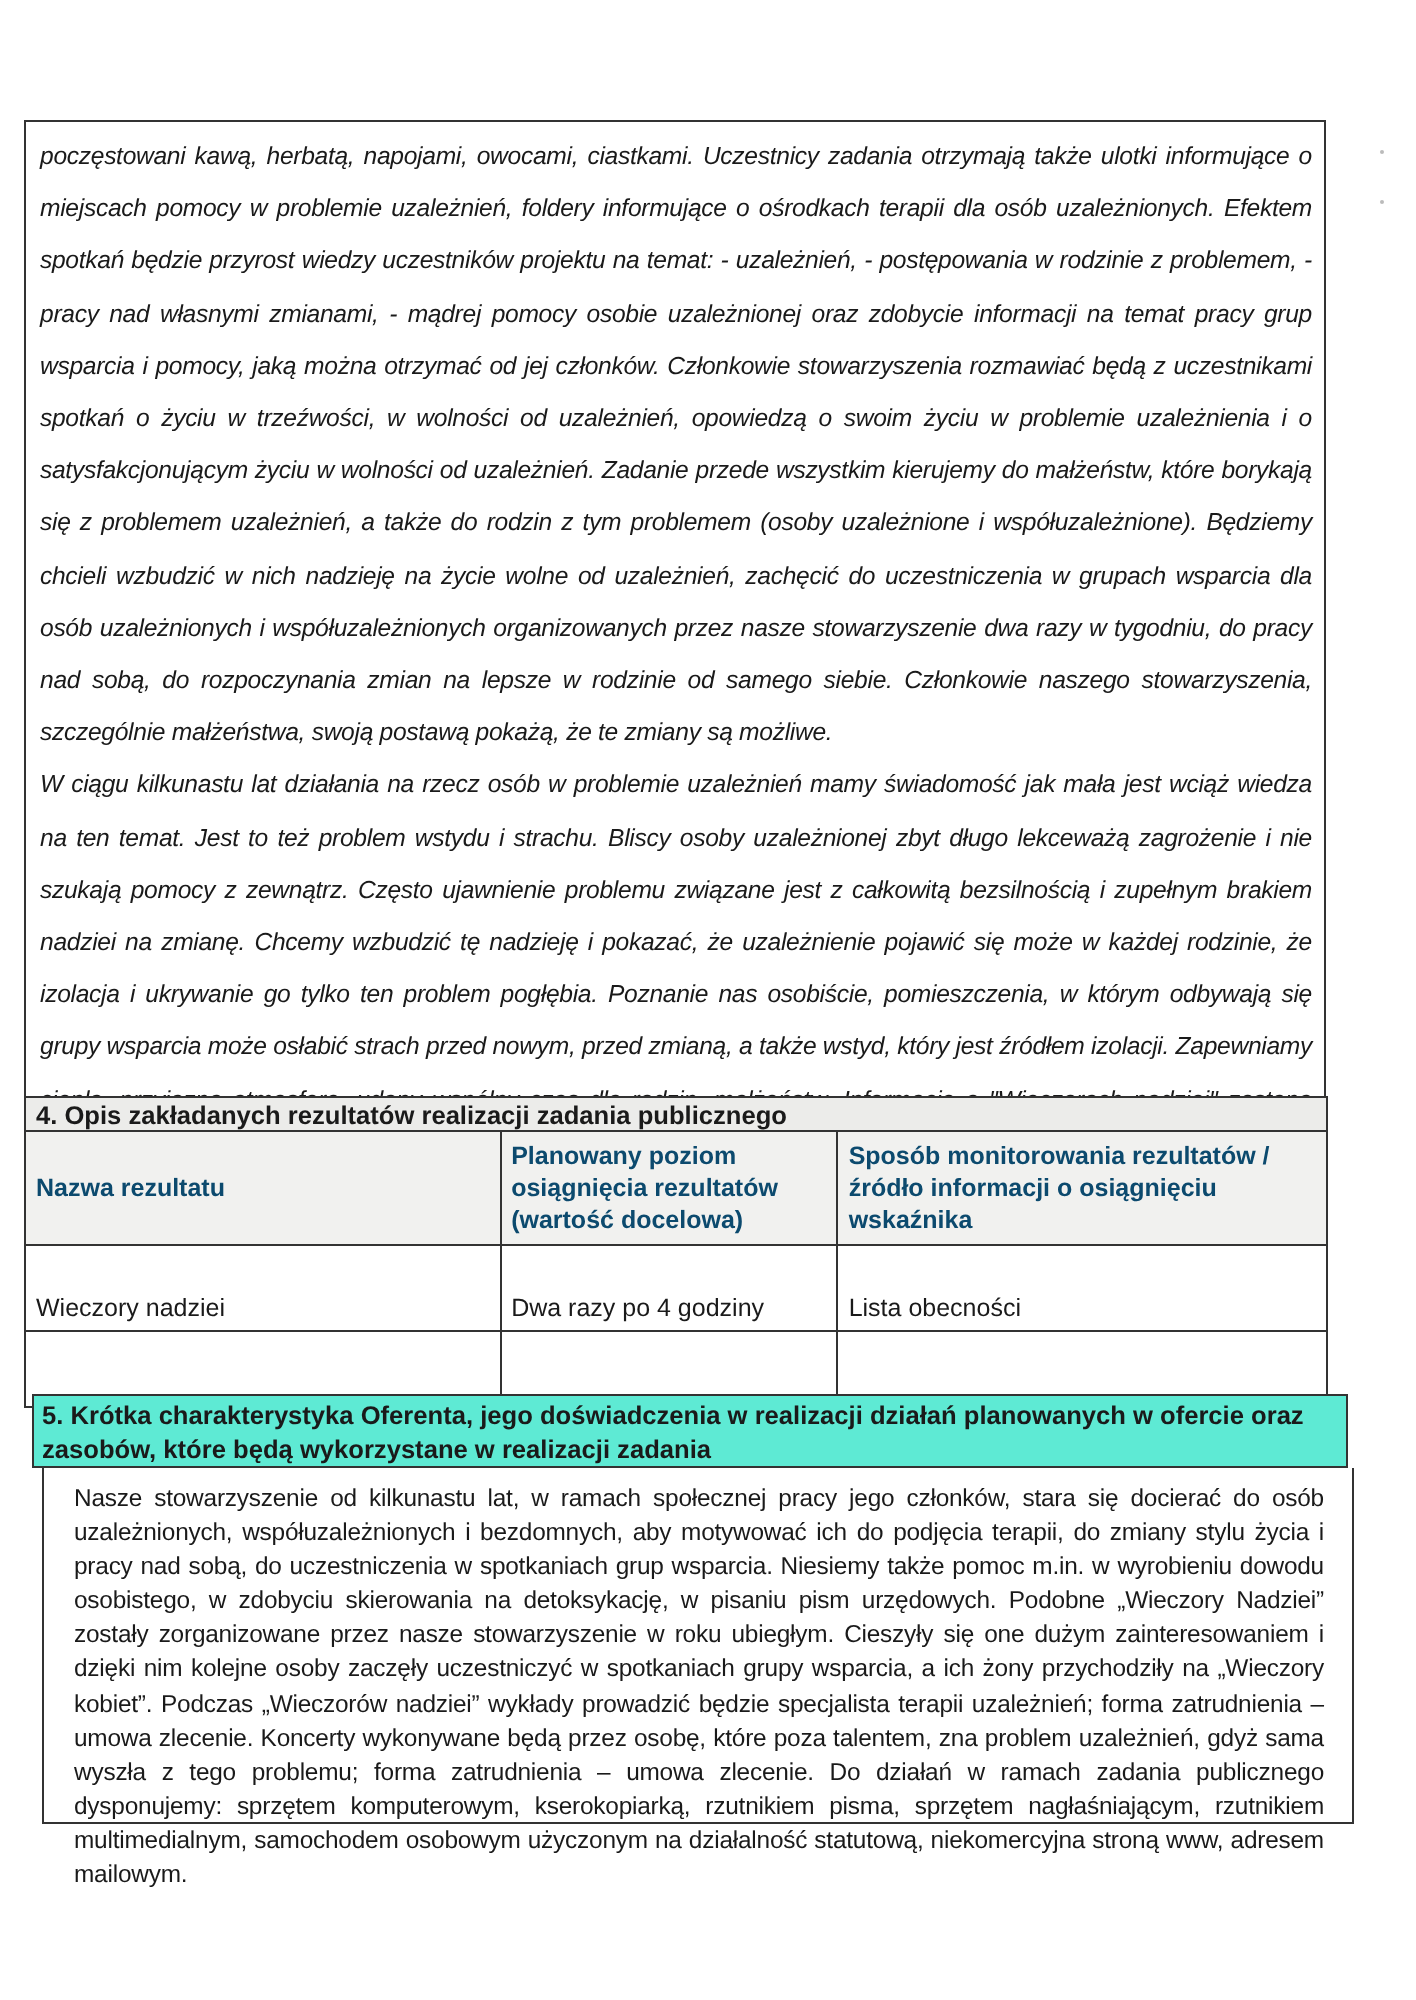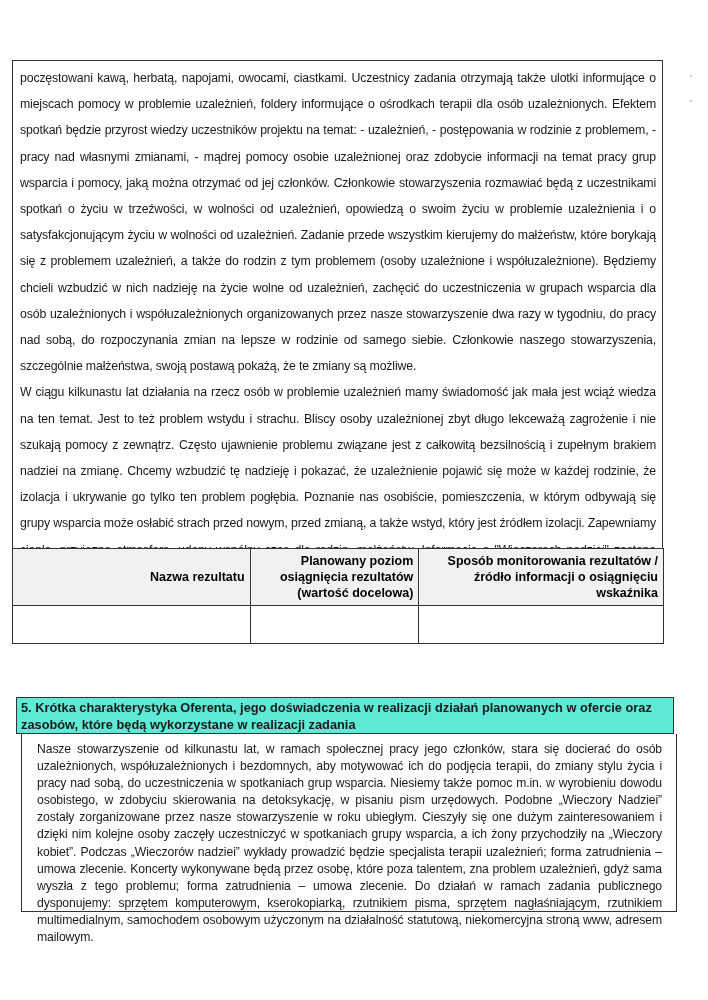--- a/index.html
+++ b/index.html
@@ -5,25 +5,25 @@
   html, body { margin: 0; padding: 0; }
   body {
     width: 708px; height: 1000px; background: #ffffff; position: relative; overflow: hidden;
     font-family: "Liberation Sans", sans-serif; color: #1a1a1a;
   }
   .box1 {
     position: absolute; left: 12px; top: 60px; width: 651px; height: 488px;
     border: 1px solid #333; border-bottom: none; box-sizing: border-box;
     padding: 4px 6px 0 7px;
   }
-  .box1 p { margin: 0; font-size: 12.3px; line-height: 26.2px; text-align: justify; letter-spacing: -0.15px; }
+  .box1 p { margin: 0; font-size: 12.3px; line-height: 26.2px; text-align: justify; letter-spacing: -0.15px; font-style: italic; }
   .sec4 { position: absolute; left: 12px; top: 548px; width: 652px; border-collapse: collapse; font-size: 12.5px; }
   .sec4 td { border: 1px solid #333; padding: 0 5px; vertical-align: middle; }
   .sec4 .title-row td { background: #ececea; font-weight: bold; height: 16px; padding: 0 5px; font-size: 12.8px; }
-  .sec4 .head-row td { background: #f1f1ef; font-weight: bold; text-align: right; height: 56px; line-height: 16px; color: #000000; }
+  .sec4 .head-row td { background: #f1f1ef; font-weight: bold; text-align: left; height: 56px; line-height: 16px; color: #0c4a6e; }
   .sec4 .data-row td { height: 38px; vertical-align: bottom; padding-bottom: 4px; }
   .sec4 .empty-row td { height: 37px; }
   .sec5-head {
     position: absolute; left: 16px; top: 697px; width: 658px; box-sizing: border-box;
     border: 1px solid #333; background: #5eead4; font-weight: bold; font-size: 12.8px;
     line-height: 17px; padding: 1px 4px 0 4px;
   }
   .sec5-body {
     position: absolute; left: 21px; top: 734px; width: 656px; height: 178px; box-sizing: border-box;
     border: 1px solid #333; border-top: none; padding: 2px 9px 0 10px;
@@ -39,24 +39,32 @@
   <p>W ciągu kilkunastu lat działania na rzecz osób w problemie uzależnień mamy świadomość jak mała jest wciąż wiedza na ten temat. Jest to też problem wstydu i strachu. Bliscy osoby uzależnionej zbyt długo lekceważą zagrożenie i nie szukają pomocy z zewnątrz. Często ujawnienie problemu związane jest z całkowitą bezsilnością i zupełnym brakiem nadziei na zmianę. Chcemy wzbudzić tę nadzieję i pokazać, że uzależnienie pojawić się może w każdej rodzinie, że izolacja i ukrywanie go tylko ten problem pogłębia. Poznanie nas osobiście, pomieszczenia, w którym odbywają się grupy wsparcia może osłabić strach przed nowym, przed zmianą, a także wstyd, który jest źródłem izolacji. Zapewniamy ciepłą, przyjazną atmosferę, udany wspólny czas dla rodzin, małżeństw. Informacje o "Wieczorach nadziei" zostaną zamieszczone na bieżąco na fb naszego stowarzyszenia.</p>
 </div>
 
 <table class="sec4">
   <colgroup>
     <col style="width:238px">
       <col style="width:169px">
       <col style="width:245px">
   </colgroup>
   <tbody>
+      <tr class="title-row">
+    <td colspan="3">4. Opis zakładanych rezultatów realizacji zadania publicznego</td>
+  </tr>
   <tr class="head-row">
     <td>Nazwa rezultatu</td>
     <td>Planowany poziom osiągnięcia rezultatów (wartość docelowa)</td>
     <td>Sposób monitorowania rezultatów / źródło informacji o osiągnięciu wskaźnika</td>
+  </tr>
+  <tr class="data-row">
+    <td>Wieczory nadziei</td>
+    <td>Dwa razy po 4 godziny</td>
+    <td>Lista obecności</td>
   </tr>
   <tr class="empty-row">
     <td></td>
     <td></td>
     <td></td>
   </tr>
 </tbody>
   </table>
 
 <div class="sec5-head">5. Krótka charakterystyka Oferenta, jego doświadczenia w realizacji działań planowanych w ofercie oraz zasobów, które będą wykorzystane w realizacji zadania</div>

